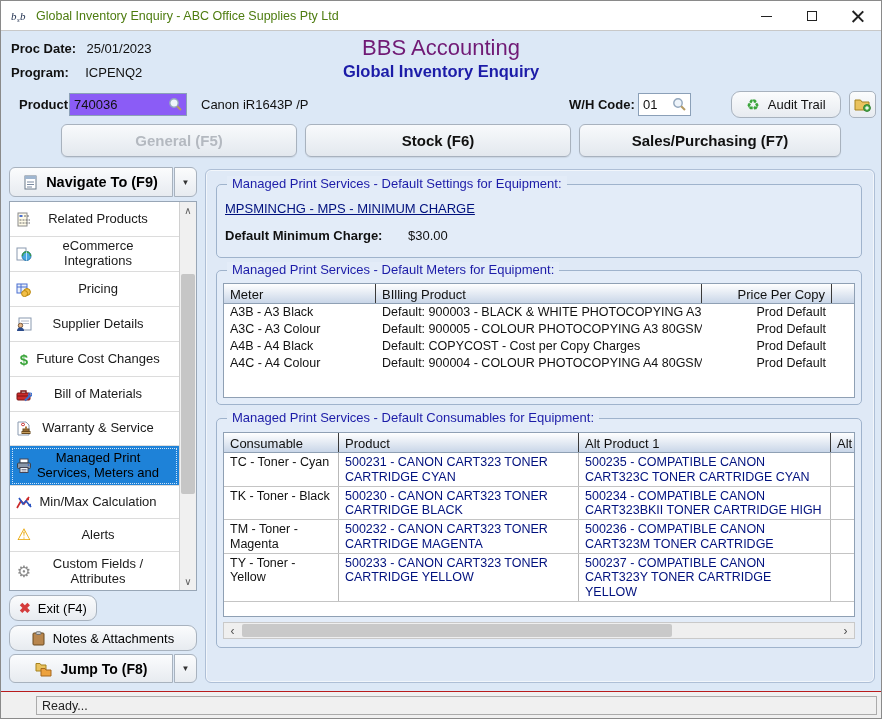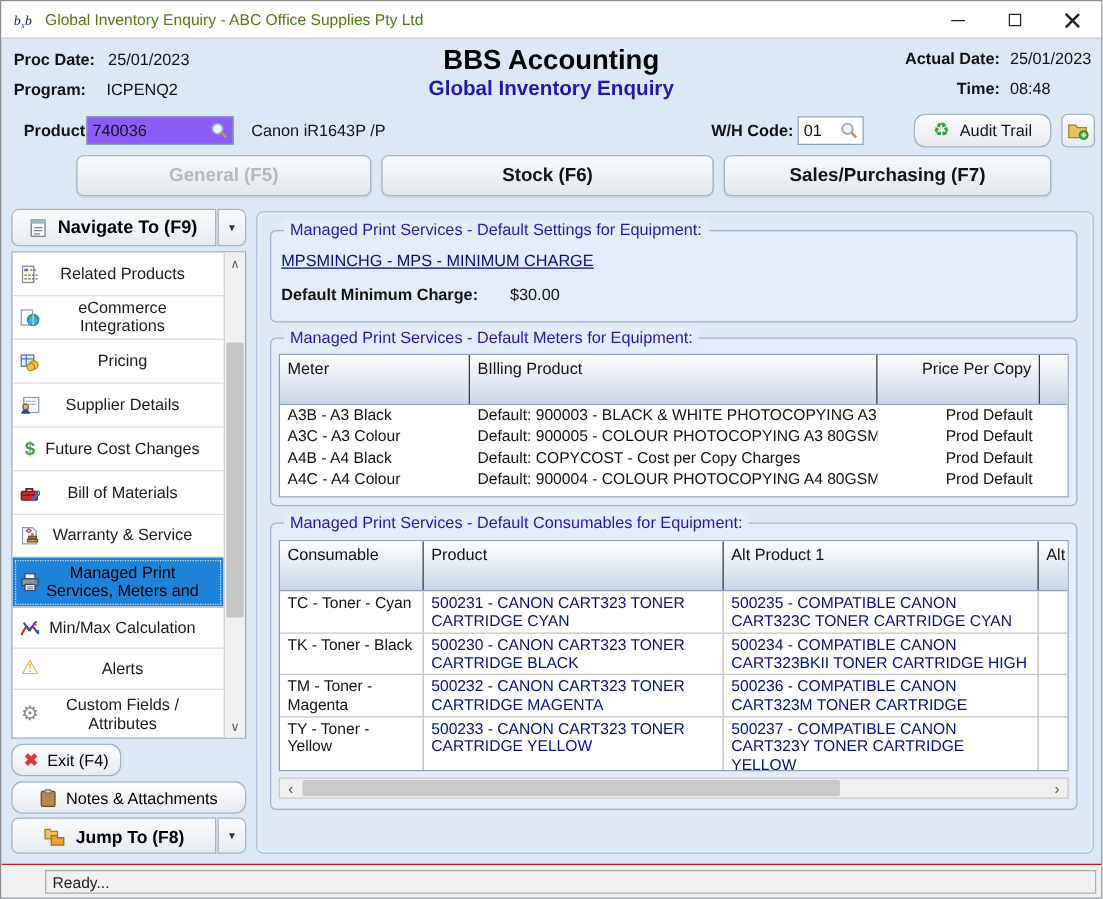--- a/index.html
+++ b/index.html
@@ -15,21 +15,21 @@
   .glyph-min { width:11px; height:1px; background:#222; display:block; }
   .glyph-max { width:10px; height:10px; border:1px solid #222; display:block; }
   .glyph-close { position:relative; width:12px; height:12px; display:block; }
   .glyph-close::before,.glyph-close::after{ content:""; position:absolute; left:5px; top:-1px; width:1.5px; height:15px; background:#222; }
   .glyph-close::before{ transform:rotate(45deg);} .glyph-close::after{ transform:rotate(-45deg);}
 
   
   .hdr-label { font-weight:bold; color:#111; font-size:13px; }
   .hdr-val { color:#111; font-size:13px; }
   .proc-row { position:absolute; left:10px; }
-  .app-title { position:absolute; left:0; right:0; top:34px; text-align:center; font-size:22px; font-weight:bold; color:#000000; }
+  .app-title { position:absolute; left:0; right:0; top:34px; text-align:center; font-size:22px; font-weight:normal; color:#701a75; }
   .screen-title { position:absolute; left:0; right:0; top:61px; text-align:center; font-size:16.5px; font-weight:bold; color:#1c1ca8; }
   .right-pairs { position:absolute; right:8px; top:38px; display:grid; grid-template-columns:auto auto; column-gap:8px; row-gap:9px; }
   .right-pairs .hdr-label { text-align:right; }
 
   
   .field-box { position:absolute; height:23px; border:1px solid #8ba0b8; background:#8b5cf6; display:flex; align-items:center; }
   .field-box input { border:none; background:transparent; font-family:"Liberation Sans",sans-serif; font-size:13px; color:#111; width:100%; padding:0 4px; outline:none; }
   .field-box .mag { flex:0 0 auto; margin-right:3px; }
   .btn { background:linear-gradient(#fbfcfd,#e7ebf0); border:1px solid #a8b2be; border-radius:6px; display:flex; align-items:center; justify-content:center; cursor:default; }
   .audit-btn { position:absolute; left:730px; top:90px; width:110px; height:27px; border-radius:9px; gap:8px; font-size:13px; color:#111; }
@@ -60,21 +60,21 @@
   
   .main-panel { position:absolute; left:204px; top:168px; width:670px; height:514px; background:#dfe9f6; border:1px solid #aebfd6; border-radius:6px; box-shadow:inset 0 0 0 1px #f2f6fb; }
   .groupbox { position:absolute; left:10px; width:646px; border:1px solid #9fb3cc; border-radius:5px; background:#e3ecf8; }
   .groupbox .legend { position:absolute; top:-9px; left:10px; background:#e3ecf8; padding:0 5px; font-size:13px; color:#1c1ca8; }
   .kv-row { position:absolute; left:8px; display:flex; font-size:13px; }
   .kv-row .k { width:183px; font-weight:bold; color:#111; }
   .kv-row .v { color:#111; }
   a.navlink { color:#00117e; text-decoration:underline; }
 
   .grid-table { position:absolute; left:6px; background:#fff; border:1px solid #8fa0b4; overflow:hidden; }
-  .thead { display:flex; height:40px; background:linear-gradient(#ffffff,#c9d6e8); border-bottom:1px solid #8fa0b4; }
+  .thead { display:flex; height:20px; background:linear-gradient(#ffffff,#c9d6e8); border-bottom:1px solid #8fa0b4; }
   .th { font-size:13px; color:#111; padding:3px 6px 0 6px; border-right:1px solid #3a3a3a; white-space:nowrap; overflow:hidden; }
   .trow { display:flex; }
   .td { font-size:12.5px; color:#111; padding:1px 6px; white-space:nowrap; overflow:hidden; }
   .meters .trow { height:17px; }
   .cons .th, .cons .td { border-right:1px solid #b9b9b9; }
   .cons .thead .th { border-right:1px solid #3a3a3a; }
   .cons .trow { border-bottom:1px solid #c4c4c4; }
   .cons .td { white-space:normal; line-height:1.18; padding-top:2px; font-size:12.5px; }
   .cons .td.blue { color:#00117e; }
   .right-al { text-align:right; }
@@ -117,26 +117,20 @@
   <div class="proc-row" style="top:38px;">
     <span class="hdr-label">Proc Date:</span>
     <span class="hdr-val" style="margin-left:6px;">25/01/2023</span>
   </div>
   <div class="proc-row" style="top:62px;">
     <span class="hdr-label">Program:</span>
     <span class="hdr-val" style="margin-left:12px;">ICPENQ2</span>
   </div>
   <div class="app-title">BBS Accounting</div>
   <div class="screen-title">Global Inventory Enquiry</div>
-  <div class="right-pairs">
-    <span class="hdr-label">Actual Date:</span>
-    <span class="hdr-val">25/01/2023</span>
-    <span class="hdr-label">Time:</span>
-    <span class="hdr-val">08:48</span>
-  </div>
 
   <span class="hdr-label" style="position:absolute;left:18px;top:96px;">Product:</span>
   <div class="field-box" style="left:68px;top:92px;width:118px;">
     <input value="740036" style="">
     <svg class="mag" width="15" height="15" viewBox="0 0 15 15">
       <circle cx="6" cy="6" r="4.2" fill="#eef4fa" stroke="#93a7bd" stroke-width="1.4"></circle>
       <line x1="9.2" y1="9.2" x2="13" y2="13" stroke="#b59a62" stroke-width="2"></line>
     </svg>
   </div>
   <span class="hdr-val" style="position:absolute;left:200px;top:96px;">Canon iR1643P /P</span>

